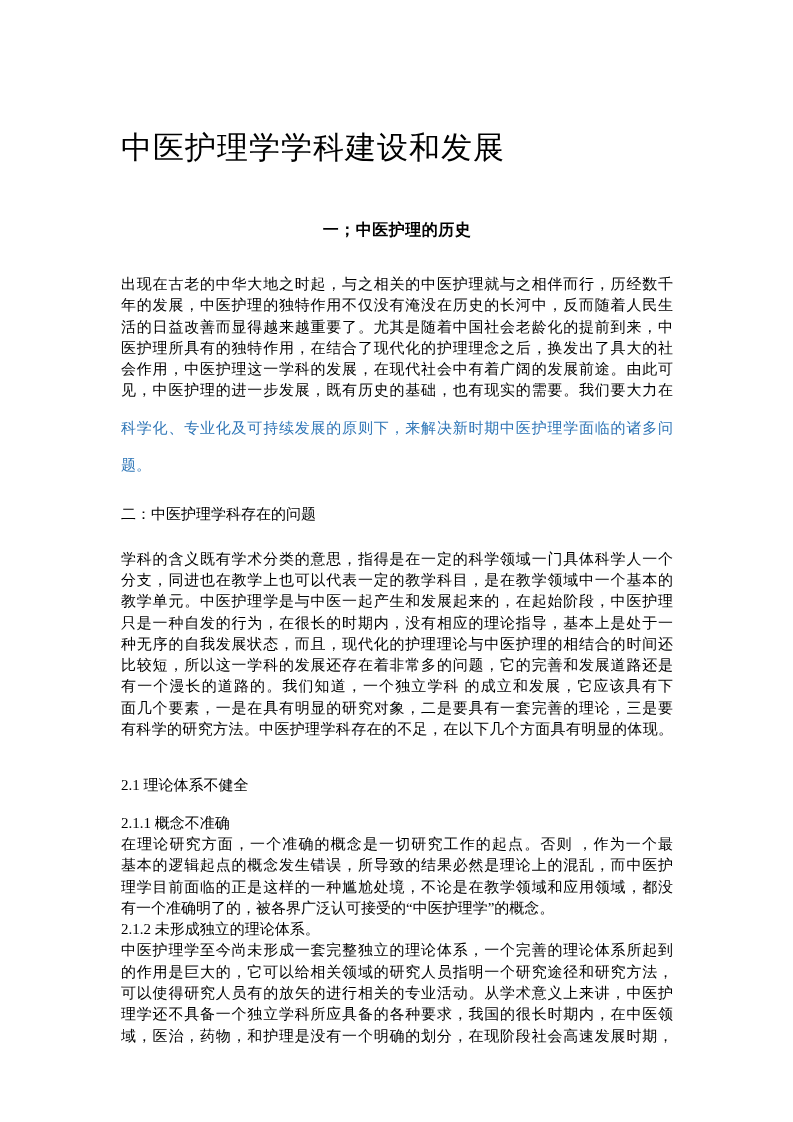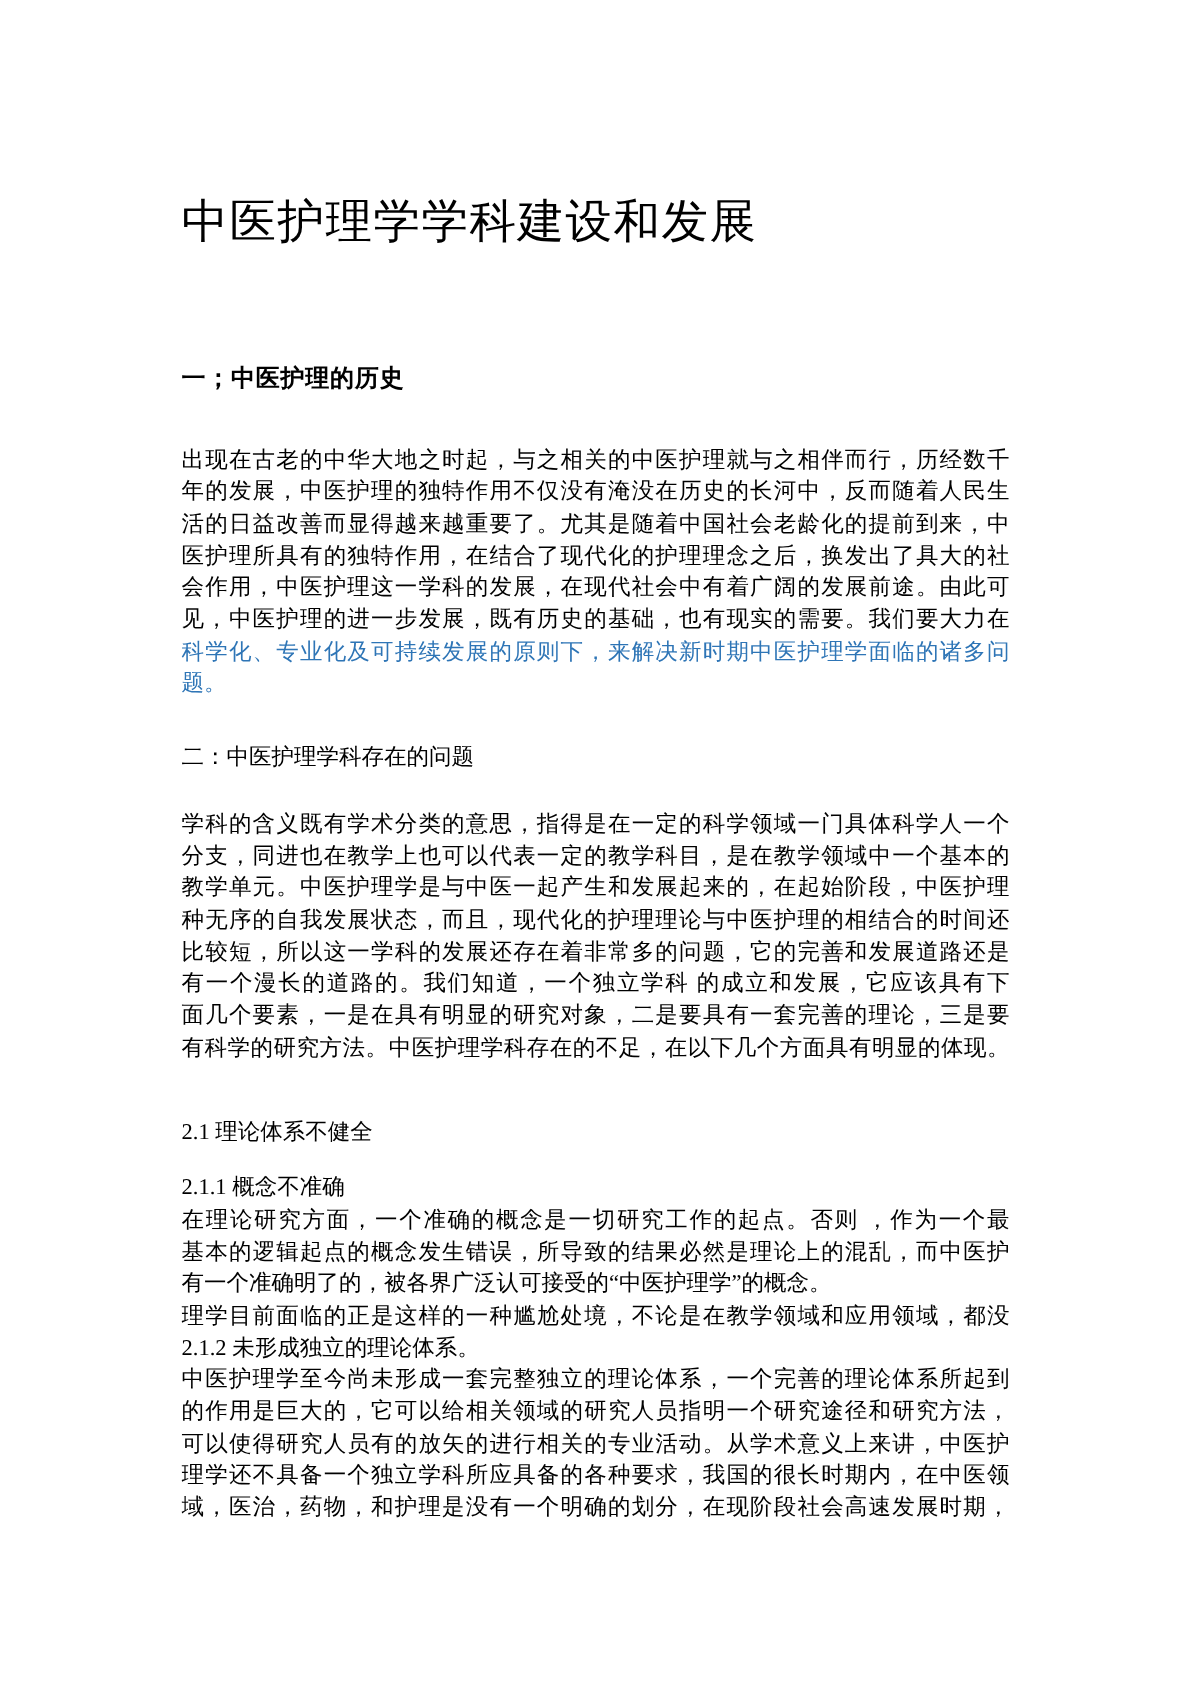--- a/index.html
+++ b/index.html
@@ -41,24 +41,24 @@
     line-height: 21.3px;
     height: 21.3px;
     overflow: hidden;
     text-align: left;
     text-align-last: left;
   }
   .just {
     text-align: justify;
     text-align-last: justify;
   }
-  .blue { color: var(--blue, #2e75b6); }
+  .blue { color: var(--blue, #2e75b6); margin-top: 16px; }
 
   
-  [data-name="heading-history"]   { margin-top: 78px; }
+  [data-name="heading-history"]   { margin-top: 55px; text-align: center; }
   [data-name="para-history"]      { margin-top: 36px; }
   [data-name="heading-problems"]  { margin-top: 28px; }
   [data-name="para-discipline"]   { margin-top: 23px; }
   [data-name="heading-2-1"]       { margin-top: 35px; }
   [data-name="sec-2-1-1"]         { margin-top: 16px; }
   [data-name="sec-2-1-2"]         { }
 </style>
 </head>
 <body data-name="document-page" style="background: rgb(255, 255, 255); color: rgb(0, 0, 0);">
 
@@ -79,35 +79,36 @@
       <div class="line just blue" data-name="para-history-line">科学化、专业化及可持续发展的原则下，来解决新时期中医护理学面临的诸多问</div>
       <div class="line blue" data-name="para-history-line">题。</div>
     </div>
     <div class="block" data-name="heading-problems">
       <div class="line" data-name="heading-problems-line">二：中医护理学科存在的问题</div>
     </div>
     <div class="block" data-name="para-discipline">
       <div class="line just" data-name="para-discipline-line">学科的含义既有学术分类的意思，指得是在一定的科学领域一门具体科学人一个</div>
       <div class="line just" data-name="para-discipline-line">分支，同进也在教学上也可以代表一定的教学科目，是在教学领域中一个基本的</div>
       <div class="line just" data-name="para-discipline-line">教学单元。中医护理学是与中医一起产生和发展起来的，在起始阶段，中医护理</div>
+      <div class="line just" data-name="para-discipline-line">只是一种自发的行为，在很长的时期内，没有相应的理论指导，基本上是处于一</div>
       <div class="line just" data-name="para-discipline-line">种无序的自我发展状态，而且，现代化的护理理论与中医护理的相结合的时间还</div>
       <div class="line just" data-name="para-discipline-line">比较短，所以这一学科的发展还存在着非常多的问题，它的完善和发展道路还是</div>
       <div class="line just" data-name="para-discipline-line">有一个漫长的道路的。我们知道，一个独立学科 的成立和发展，它应该具有下</div>
       <div class="line just" data-name="para-discipline-line">面几个要素，一是在具有明显的研究对象，二是要具有一套完善的理论，三是要</div>
       <div class="line just" data-name="para-discipline-line">有科学的研究方法。中医护理学科存在的不足，在以下几个方面具有明显的体现。</div>
     </div>
     <div class="block" data-name="heading-2-1">
       <div class="line" data-name="heading-2-1-line">2.1 理论体系不健全</div>
     </div>
     <div class="block" data-name="sec-2-1-1">
       <div class="line" data-name="sec-2-1-1-line">2.1.1 概念不准确</div>
       <div class="line just" data-name="sec-2-1-1-line">在理论研究方面，一个准确的概念是一切研究工作的起点。否则 ，作为一个最</div>
       <div class="line just" data-name="sec-2-1-1-line">基本的逻辑起点的概念发生错误，所导致的结果必然是理论上的混乱，而中医护</div>
+      <div class="line just" data-name="sec-2-1-1-line">理学目前面临的正是这样的一种尴尬处境，不论是在教学领域和应用领域，都没</div>
       <div class="line" data-name="sec-2-1-1-line">有一个准确明了的，被各界广泛认可接受的“中医护理学”的概念。</div>
-      <div class="line just" data-name="sec-2-1-1-line">理学目前面临的正是这样的一种尴尬处境，不论是在教学领域和应用领域，都没</div>
     </div>
     <div class="block" data-name="sec-2-1-2">
       <div class="line" data-name="sec-2-1-2-line">2.1.2 未形成独立的理论体系。</div>
       <div class="line just" data-name="sec-2-1-2-line">中医护理学至今尚未形成一套完整独立的理论体系，一个完善的理论体系所起到</div>
       <div class="line just" data-name="sec-2-1-2-line">的作用是巨大的，它可以给相关领域的研究人员指明一个研究途径和研究方法，</div>
       <div class="line just" data-name="sec-2-1-2-line">可以使得研究人员有的放矢的进行相关的专业活动。从学术意义上来讲，中医护</div>
       <div class="line just" data-name="sec-2-1-2-line">理学还不具备一个独立学科所应具备的各种要求，我国的很长时期内，在中医领</div>
       <div class="line just" data-name="sec-2-1-2-line">域，医治，药物，和护理是没有一个明确的划分，在现阶段社会高速发展时期，</div>
     </div>
   </div>

